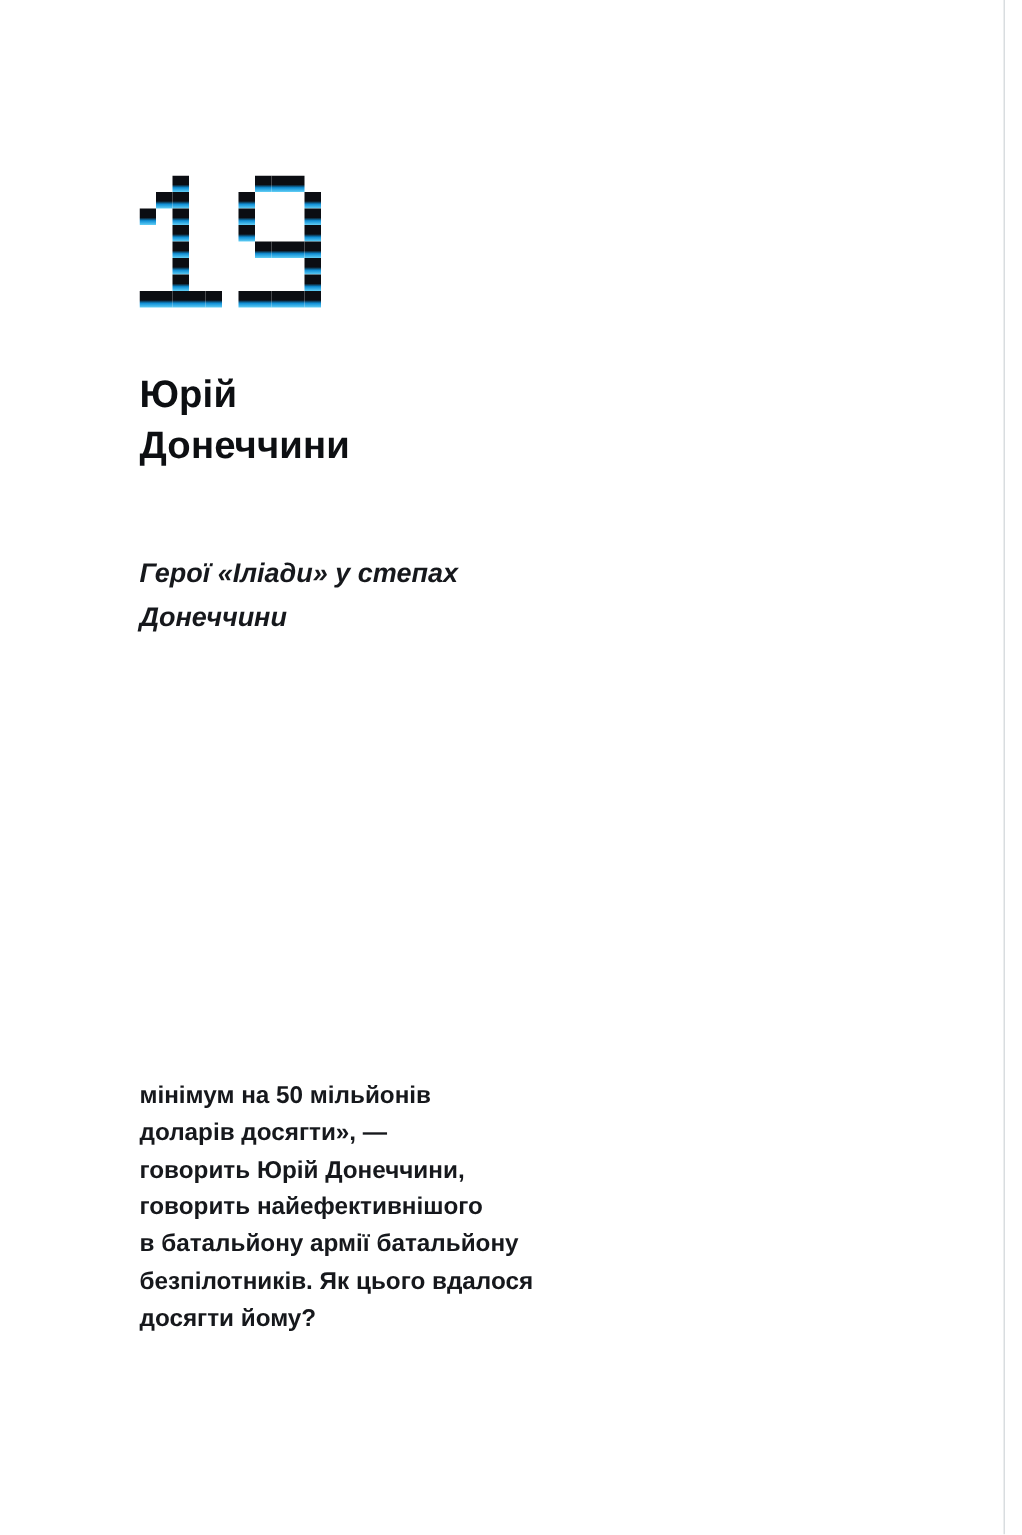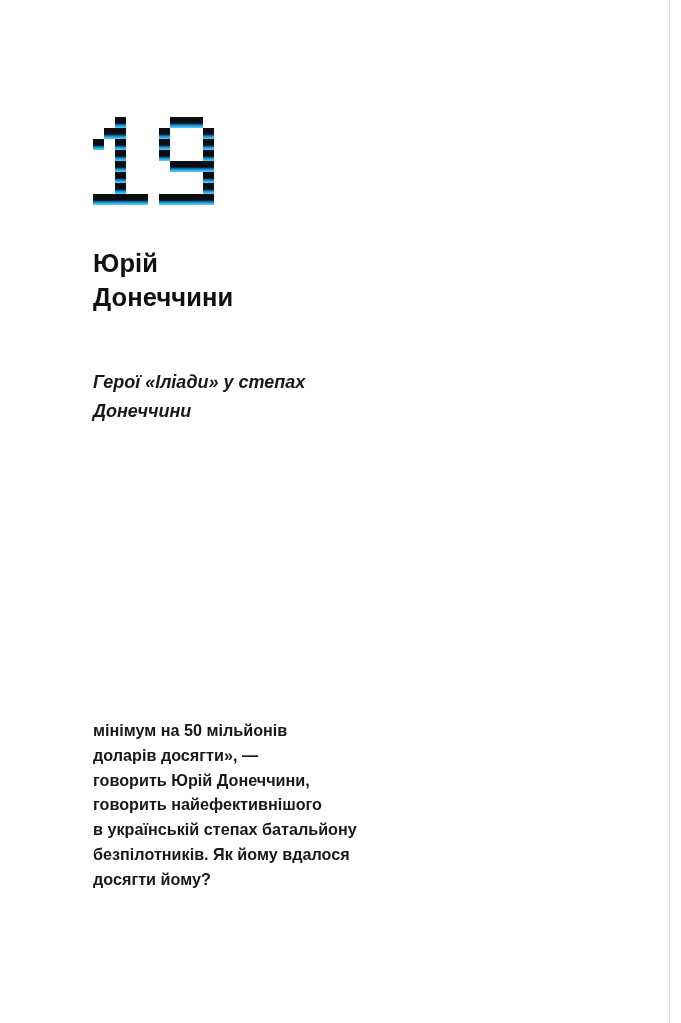--- a/index.html
+++ b/index.html
@@ -158,19 +158,19 @@
     <div class="subtitle">
       <span class="subtitle-line">Герої «Іліади» у степах</span>
       <span class="subtitle-line">Донеччини</span>
     </div>
 
     <div class="lede">
       <span class="lede-line">мінімум на 50 мільйонів</span>
       <span class="lede-line">доларів досягти», —</span>
       <span class="lede-line">говорить Юрій Донеччини,</span>
       <span class="lede-line">говорить найефективнішого</span>
-      <span class="lede-line">в українській степах батальйону</span>
-      <span class="lede-line">безпілотників. Як йому вдалося</span>
+      <span class="lede-line">в батальйону армії батальйону</span>
+      <span class="lede-line">безпілотників. Як цього вдалося</span>
       <span class="lede-line">досягти йому?</span>
     </div>
 
   </div>
 </div>
 
 </body></html>

